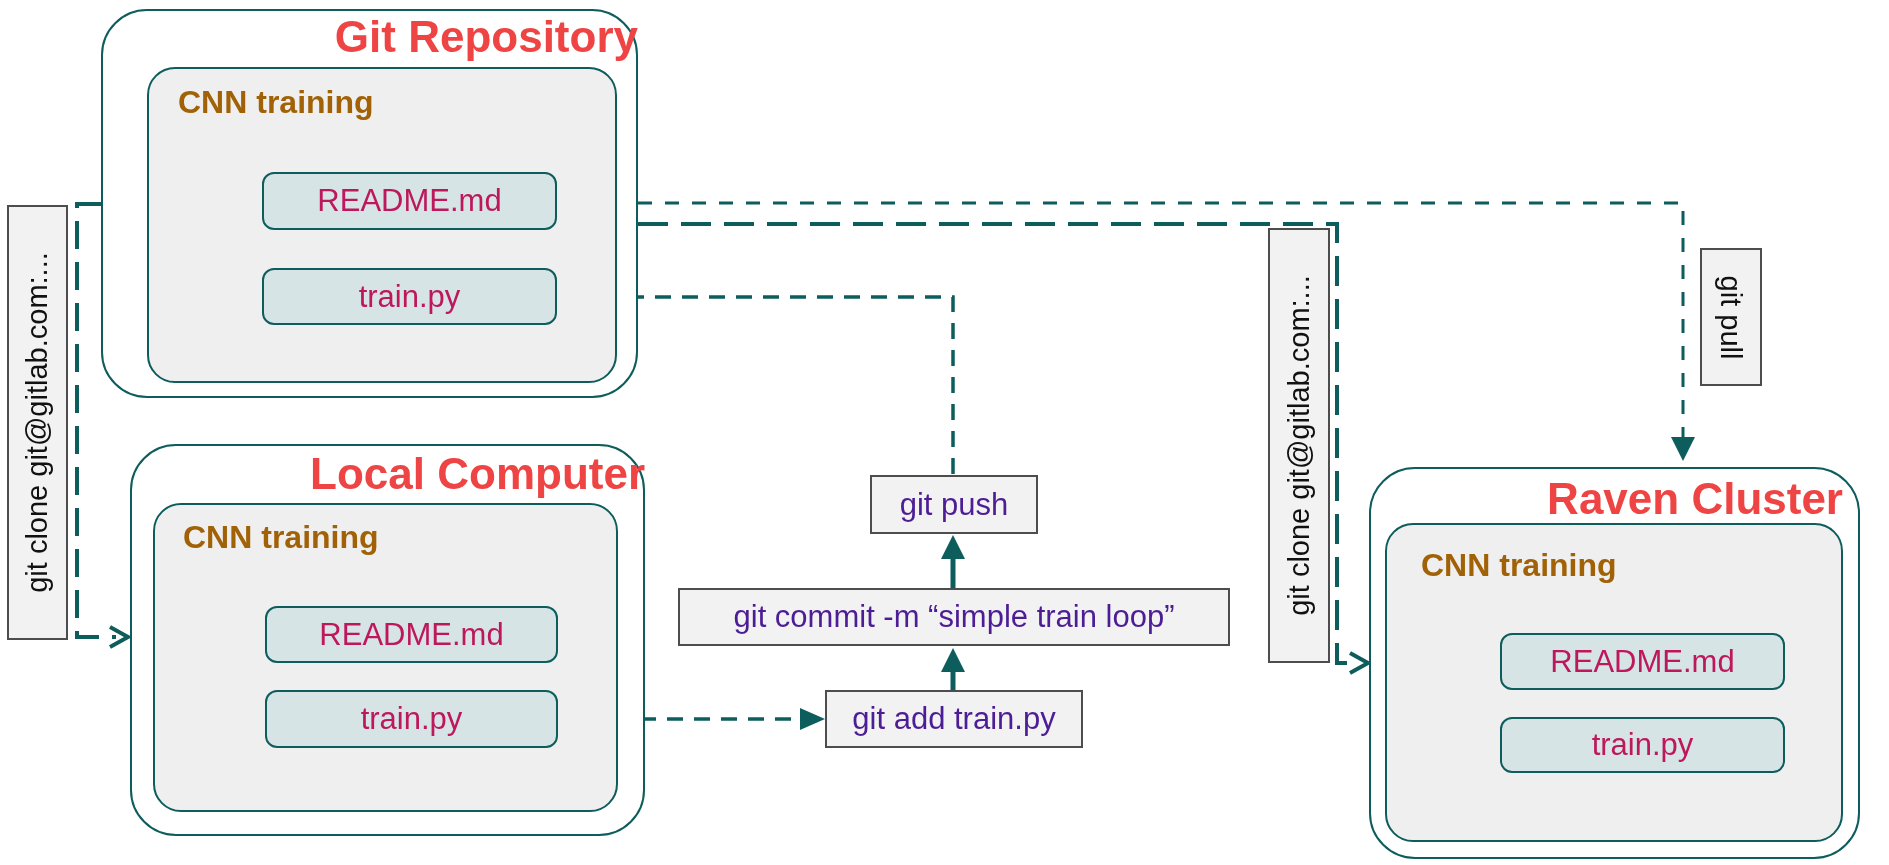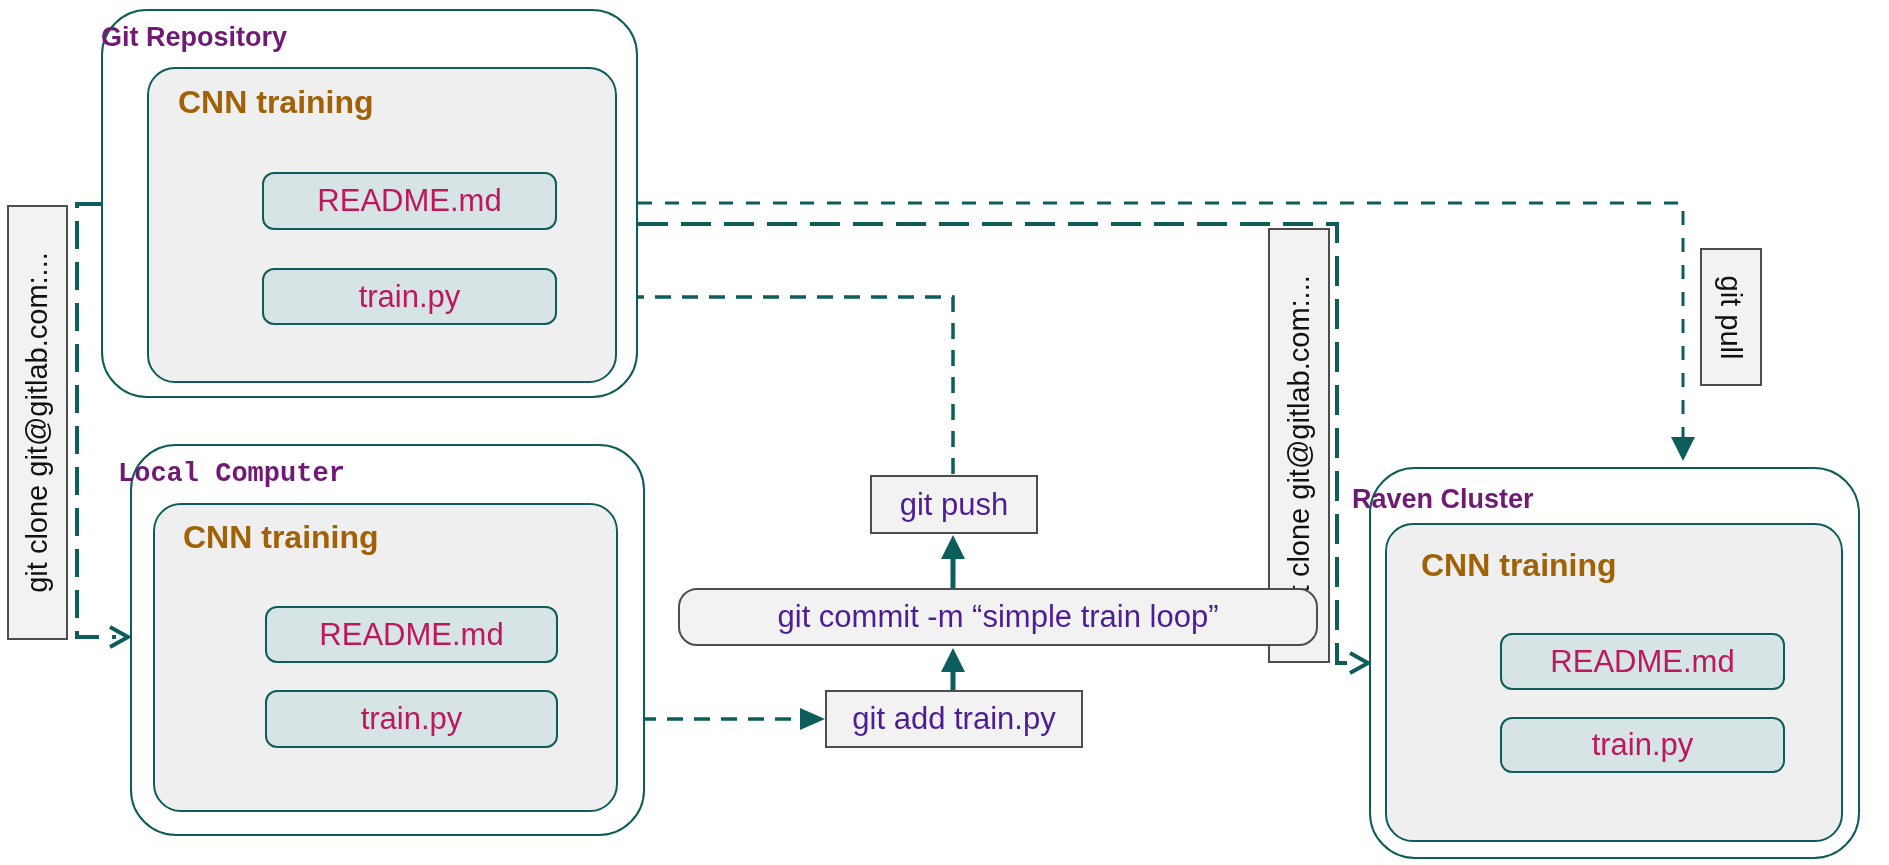--- a/index.html
+++ b/index.html
@@ -9,21 +9,21 @@
   }
   .connector-layer{position:absolute;left:0;top:0;width:1889px;height:865px;}
   .abs{position:absolute;box-sizing:border-box;}
   .outer-box{
     background:#ffffff;border:2px solid #0e5d5d;border-radius:46px;
   }
   .folder-box{
     background:#efefef;border:2px solid #0e5d5d;border-radius:28px;
   }
   .group-title{
-    color:#701a75;font-weight:bold;font-size:27px;text-align:left;line-height:36px;
+    color:#ef4444;font-weight:bold;font-size:44px;text-align:right;line-height:36px;
   }
   .folder-label{
     color:#a16207;font-weight:bold;font-size:32px;line-height:36px;white-space:nowrap;
   }
   .file-box{
     background:#d7e4e6;border:2px solid #0e5d5d;border-radius:12px;
     display:flex;align-items:center;justify-content:center;
     font-size:31px;color:#be185d;white-space:nowrap;
   }
   .cmd-box{
@@ -81,21 +81,21 @@
   </svg>
 
   <div class="abs outer-box" style="left:101px;top:9px;width:537px;height:389px;"></div>
   <div class="abs group-title" style="left:101px;top:19px;width:537px;">Git Repository</div>
   <div class="abs folder-box" style="left:147px;top:67px;width:470px;height:316px;"></div>
   <div class="abs folder-label" style="left:178px;top:84px;">CNN training</div>
   <div class="abs file-box" style="left:262px;top:172px;width:295px;height:58px;">README.md</div>
   <div class="abs file-box" style="left:262px;top:268px;width:295px;height:57px;">train.py</div>
 
   <div class="abs outer-box" style="left:130px;top:444px;width:515px;height:392px;"></div>
-  <div class="abs group-title" style="left:118px;top:456px;width:515px;font-family:Liberation Mono, monospace;">Local Computer</div>
+  <div class="abs group-title" style="left:130px;top:456px;width:515px;">Local Computer</div>
   <div class="abs folder-box" style="left:153px;top:503px;width:465px;height:309px;"></div>
   <div class="abs folder-label" style="left:183px;top:519px;">CNN training</div>
   <div class="abs file-box" style="left:265px;top:606px;width:293px;height:57px;">README.md</div>
   <div class="abs file-box" style="left:265px;top:690px;width:293px;height:58px;">train.py</div>
 
   <div class="abs outer-box" style="left:1369px;top:467px;width:491px;height:392px;"></div>
   <div class="abs group-title" style="left:1352px;top:481px;width:491px;">Raven Cluster</div>
   <div class="abs folder-box" style="left:1385px;top:523px;width:458px;height:319px;"></div>
   <div class="abs folder-label" style="left:1421px;top:547px;">CNN training</div>
   <div class="abs file-box" style="left:1500px;top:633px;width:285px;height:57px;">README.md</div>
@@ -108,17 +108,17 @@
   <div class="abs vlabel" style="left:1268px;top:228px;width:62px;height:435px;">
     <span>git clone git@gitlab.com:...</span>
   </div>
 
   <div class="abs vlabel cw" style="left:1700px;top:248px;width:62px;height:138px;">
     <span>git pull</span>
   </div>
 
   <div class="abs cmd-box" style="left:870px;top:475px;width:168px;height:59px;">git push</div>
 
-  <div class="abs cmd-box" style="left:678px;top:588px;width:640px;height:58px;border-radius:19px;">git commit -m  “simple train loop”</div>
+  <div class="abs cmd-box" style="left:678px;top:588px;width:552px;height:58px;">git commit -m  “simple train loop”</div>
 
   <div class="abs cmd-box" style="left:825px;top:690px;width:258px;height:58px;">git add train.py</div>
 
 </div>
 
 </body></html>

